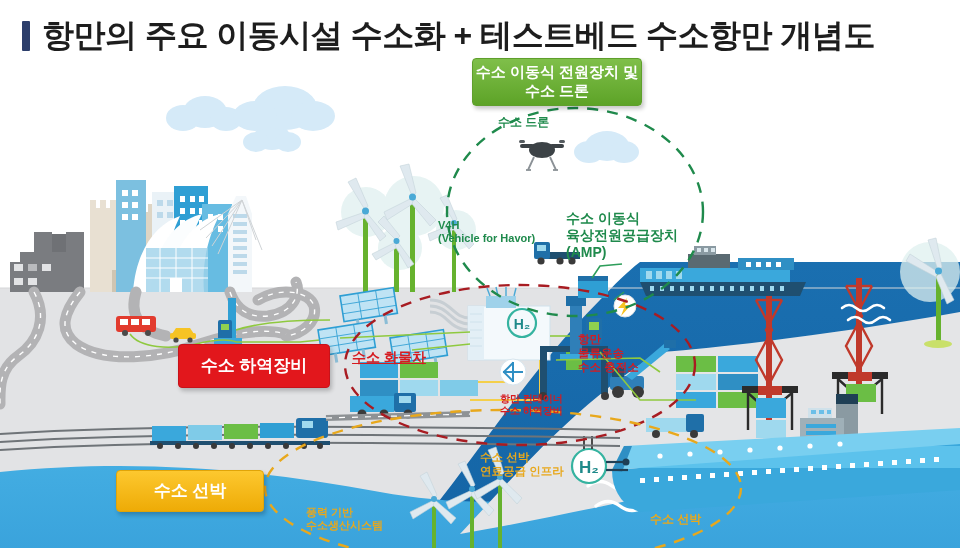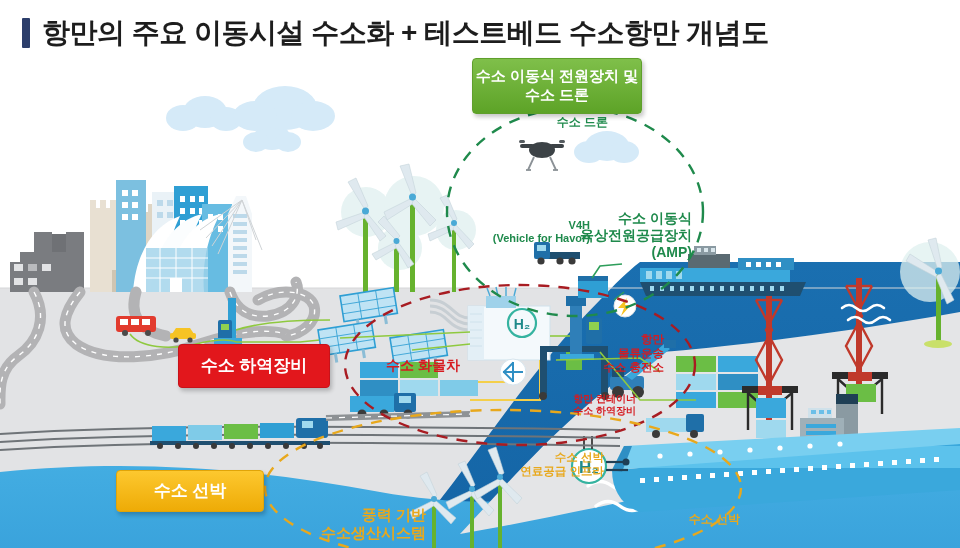--- a/index.html
+++ b/index.html
@@ -23,21 +23,21 @@
     left: 22px; top: 14px;
     display: flex; align-items: center; gap: 12px;
     z-index: 60;
   }
   #title-accent {
     width: 8px; height: 30px;
     background: #2c3e6b;
     border-radius: 1px;
   }
   #title-text {
-    font-size: 28px;
+    font-size: 32px;
     font-weight: bold;
     color: #1d1d1d;
     letter-spacing: -0.5px;
     white-space: nowrap;
   }
 
   
   #scene { position: absolute; left: 0; top: 0; width: 960px; height: 548px; }
   .svglayer { position: absolute; left: 0; top: 0; width: 960px; height: 548px; }
 
@@ -47,21 +47,21 @@
     display: flex; align-items: center; justify-content: center;
     text-align: center;
     font-weight: bold;
     color: #ffffff;
     line-height: 1.25;
     border-radius: 4px;
     z-index: 40;
     box-shadow: 2px 3px 4px rgba(0,0,0,0.22);
   }
   #callout-green {
-    left: 472px; top: 58px; width: 170px; height: 56px;
+    left: 472px; top: 58px; width: 170px; height: 48px;
     font-size: 15px;
     background: linear-gradient(#7fbf4a, #5da327);
     border: 1px solid #5f9f2c;
   }
   #callout-red {
     left: 178px; top: 344px; width: 152px; height: 44px;
     font-size: 17px;
     background: #e2171c;
     border: 1px solid #c8121a;
   }
@@ -69,38 +69,38 @@
     left: 116px; top: 470px; width: 148px; height: 42px;
     font-size: 17px;
     background: linear-gradient(#fdc82f, #eeab06);
     border: 1px solid #e0a408;
   }
 
   
   .lbl {
     position: absolute;
     font-weight: bold;
-    text-align: right;
+    text-align: left;
     line-height: 1.22;
     white-space: pre-line;
     z-index: 42;
     pointer-events: none;
   }
   .lbl-green  { color: #1f8a4c; }
   .lbl-red    { color: #d61b20; }
   .lbl-yellow { color: #e8a81c; }
 
   #lbl-drone   { left: 498px; top: 115px; width: 110px; font-size: 12px; }
-  #lbl-v4h     { left: 458px; top: 219px; width: 132px; font-size: 11px; }
+  #lbl-v4h     { left: 438px; top: 219px; width: 132px; font-size: 11px; }
   #lbl-amp     { left: 566px; top: 210px; width: 126px; font-size: 14px; }
-  #lbl-truck   { left: 352px; top: 357px; width: 108px; font-size: 14px; }
+  #lbl-truck   { left: 352px; top: 349px; width: 108px; font-size: 14px; text-decoration: underline; }
   #lbl-station { left: 578px; top: 292px; width: 86px;  font-size: 11.5px; margin-top: 40px; }
   #lbl-crane   { left: 500px; top: 393px; width: 136px; font-size: 10px; }
   #lbl-bunker  { left: 480px; top: 450px; width: 124px; font-size: 11.5px; }
-  #lbl-wind    { left: 306px; top: 506px; width: 120px; font-size: 15px; }
+  #lbl-wind    { left: 306px; top: 506px; width: 120px; font-size: 11px; }
   #lbl-ship2   { left: 650px; top: 512px; width: 90px;  font-size: 12px; }
 </style>
 </head>
 <body>
 
 <div id="stage">
 
   <div id="title-bar">
     <div id="title-accent"></div>
     <div id="title-text">항만의 주요 이동시설 수소화 + 테스트베드 수소항만 개념도</div>

